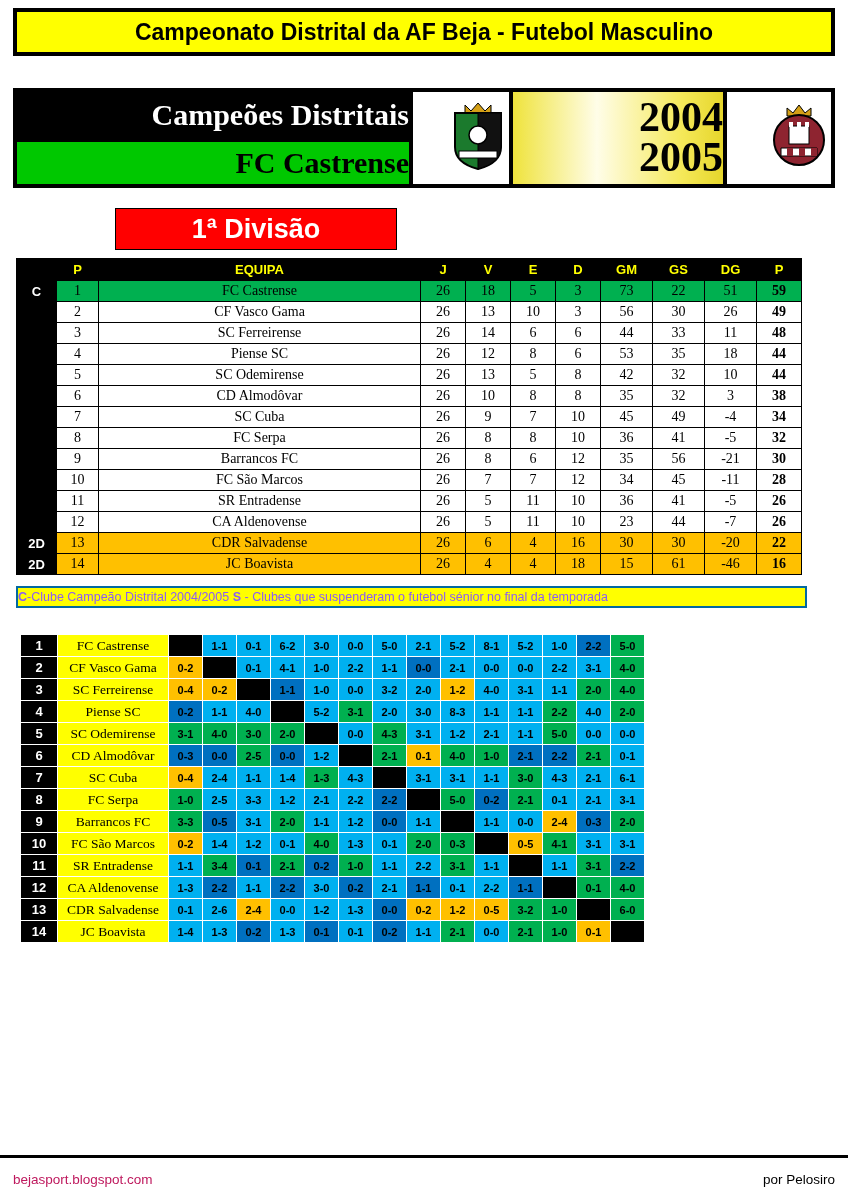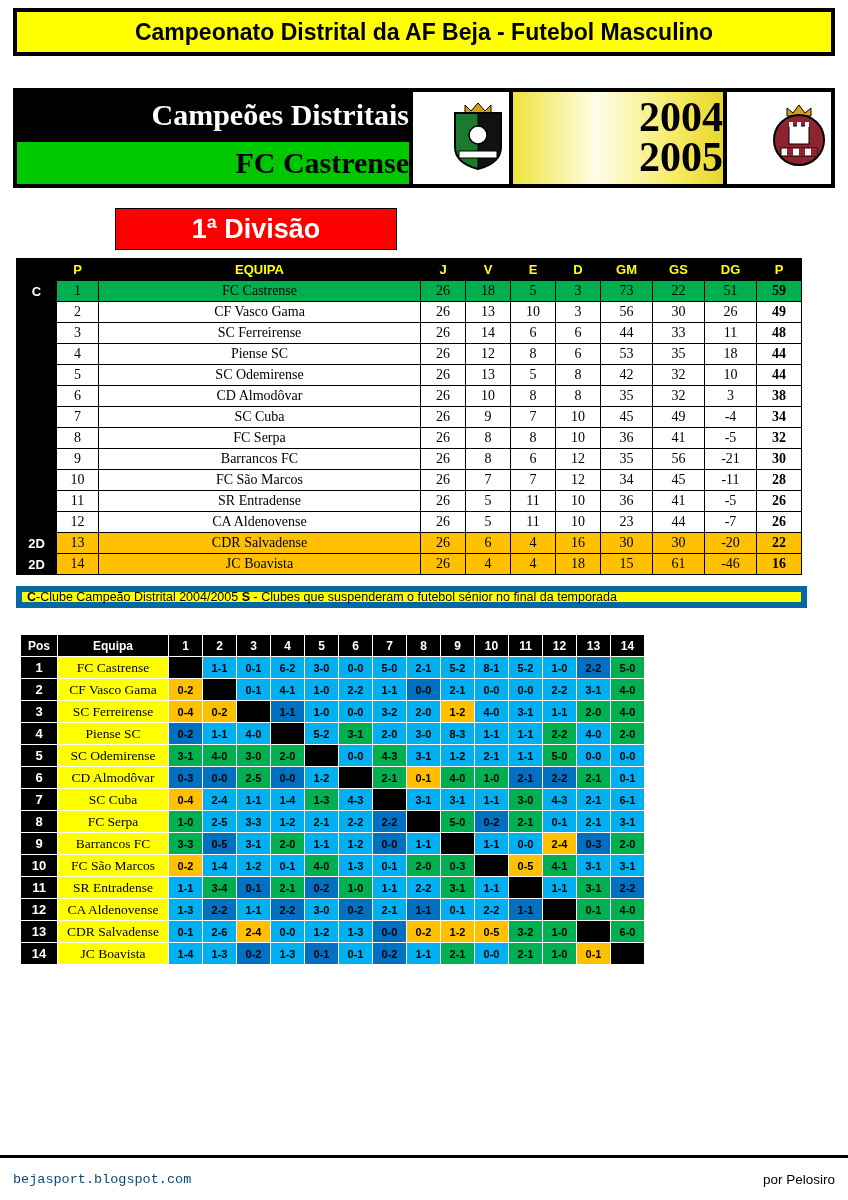--- a/index.html
+++ b/index.html
@@ -25,36 +25,36 @@
   .classif{position:absolute;left:16px;top:258px;font-family:"Liberation Serif",serif;font-size:14px;table-layout:fixed;}
   .classif td,.classif th{border:1px solid #000;text-align:center;padding:0;height:20px;overflow:hidden;white-space:nowrap;}
   .classif .t-title{background:#000;color:#fff;font-family:"Liberation Sans",sans-serif;font-weight:bold;font-size:13px;height:20px;}
   .classif .t-head{background:#000;color:#FFFF00;font-family:"Liberation Sans",sans-serif;font-weight:bold;font-size:13px;height:21px;}
   .classif .marker{background:#000;color:#fff;font-family:"Liberation Sans",sans-serif;font-weight:bold;font-size:13px;}
   .classif .pts{font-weight:bold;}
   .z-c td.dc{background:#00B050;}
   .z-r td.dc{background:#FFC000;}
   .z-n td.dc{background:#fff;}
 
-  .legend{position:absolute;left:16px;top:586px;width:791px;height:22px;background:#FFFF00;border:6px solid #0369a1;
-    box-sizing:border-box;display:flex;align-items:center;padding-left:5px;font-size:12.5px;color:#000000;}
+  .legend{position:absolute;left:16px;top:586px;width:791px;height:22px;background:#FFFF00;border:2px solid #0369a1;
+    box-sizing:border-box;display:flex;align-items:center;font-size:12.5px;color:#8b5cf6;}
   .legend b{font-weight:bold;}
 
   .matrix{position:absolute;left:20px;top:634px;table-layout:fixed;border:1px solid #000;}
   .matrix td{border:1px solid #fff;text-align:center;vertical-align:middle;padding:0;height:21px;overflow:hidden;white-space:nowrap;}
   .matrix .m-head{background:#000;color:#fff;font-weight:bold;font-size:12px;}
   .matrix .m-pos{background:#000;color:#fff;font-weight:bold;font-size:13px;width:36px;}
   .matrix .m-team{background:#FFFF00;color:#000;font-family:"Liberation Serif",serif;font-size:13.5px;width:110px;}
   .matrix .m-cell{font-weight:bold;font-size:11px;color:#000;width:33px;}
   .bg-c{background:#00B0F0;} .bg-g{background:#00B050;} .bg-b{background:#0070C0;}
   .bg-o{background:#FFC000;} .bg-k{background:#000;}
 
   .footer{position:absolute;left:0;top:1155px;width:848px;border-top:3px solid #000;box-sizing:border-box;
     display:flex;justify-content:space-between;align-items:flex-start;padding:14px 13px 0 13px;font-size:13.5px;color:#000;}
-  .footer a{color:#0c4a6e;text-decoration:none;font-family:Liberation Mono, monospace;}
+  .footer a{color:#be185d;text-decoration:none;}
 </style>
 </head>
 <body>
 
 <div class="top-banner">Campeonato Distrital da AF Beja - Futebol Masculino</div>
 
 <table class="champions">
   <tbody>
       <tr>
     <td class="ch-label">Campeões Distritais</td>
@@ -325,38 +325,20 @@
       <col style="width: 33px;">
       <col style="width: 33px;">
       <col style="width: 33px;">
       <col style="width: 33px;">
       <col style="width: 33px;">
       <col style="width: 33px;">
       <col style="width: 33px;">
     </colgroup>
     <tbody>
       <tr>
-        <td class="m-head">Pos</td>
-        <td class="m-head">Equipa</td>
-        <td class="m-head">1</td>
-        <td class="m-head">2</td>
-        <td class="m-head">3</td>
-        <td class="m-head">4</td>
-        <td class="m-head">5</td>
-        <td class="m-head">6</td>
-        <td class="m-head">7</td>
-        <td class="m-head">8</td>
-        <td class="m-head">9</td>
-        <td class="m-head">10</td>
-        <td class="m-head">11</td>
-        <td class="m-head">12</td>
-        <td class="m-head">13</td>
-        <td class="m-head">14</td>
-      </tr>
-      <tr>
         <td class="m-pos">1</td>
         <td class="m-team">FC Castrense</td>
         <td class="m-cell bg-k"></td>
         <td class="m-cell bg-c">1-1</td>
         <td class="m-cell bg-c">0-1</td>
         <td class="m-cell bg-c">6-2</td>
         <td class="m-cell bg-c">3-0</td>
         <td class="m-cell bg-c">0-0</td>
         <td class="m-cell bg-c">5-0</td>
         <td class="m-cell bg-c">2-1</td>

